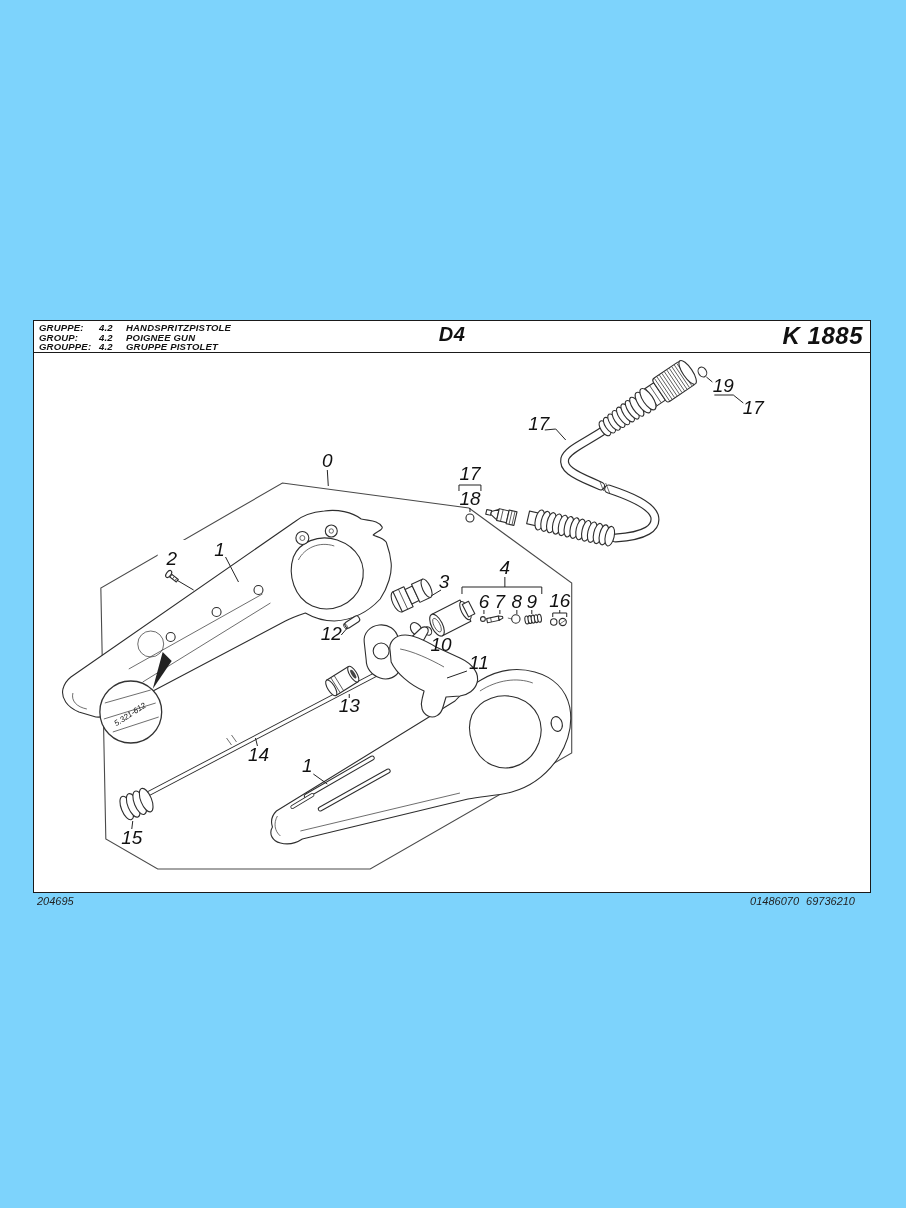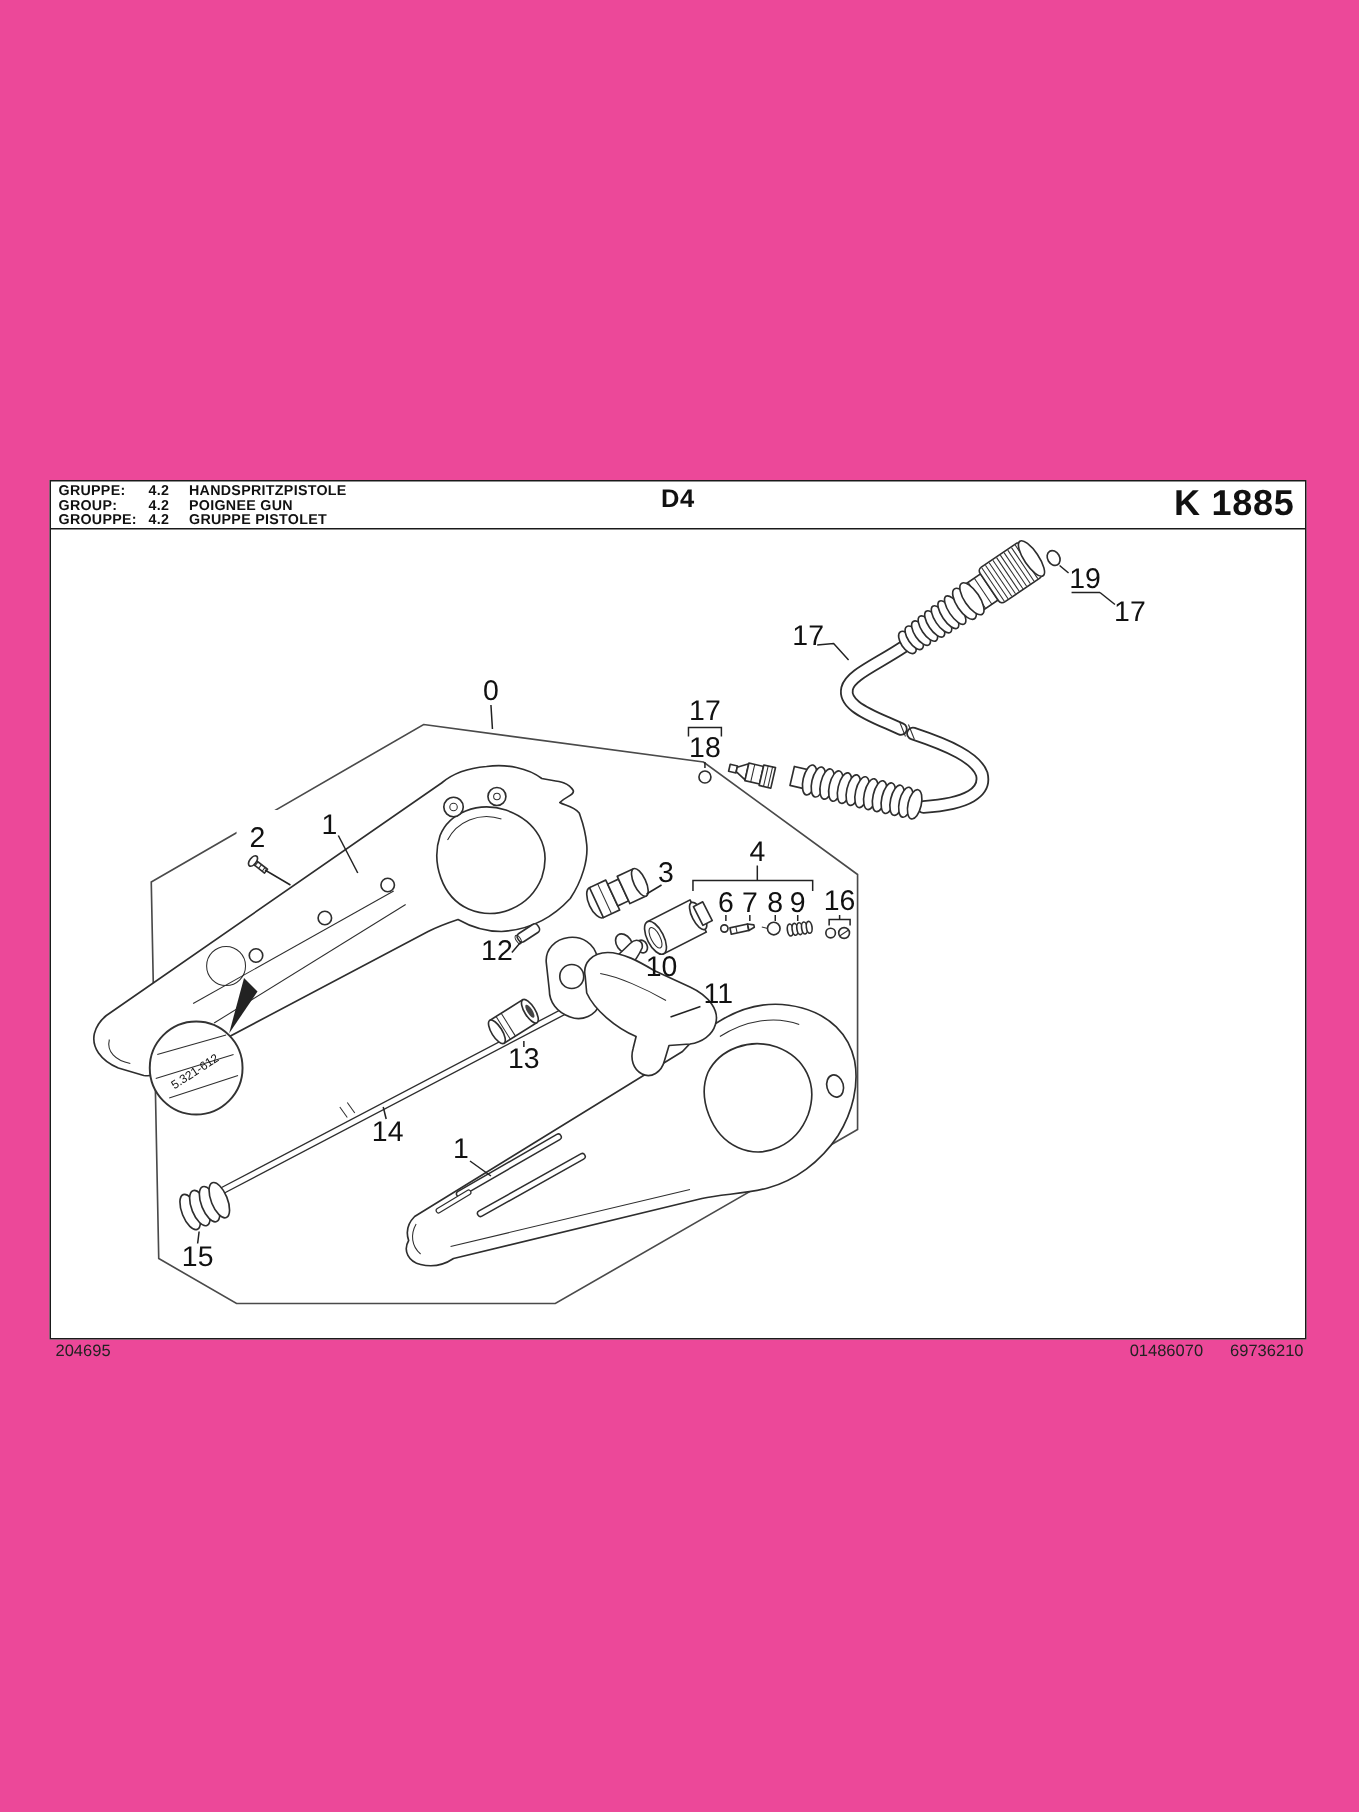--- a/index.html
+++ b/index.html
@@ -1,33 +1,33 @@
 <!DOCTYPE html>
 <html><head>
 <meta charset="utf-8">
 <style>
   html,body{margin:0;padding:0;background:#fff;}
-  .page{position:relative;width:906px;height:1208px;background:#ec4899;overflow:hidden;
-        font-family:"Liberation Sans",sans-serif;color:#111;}
+  .page{position:relative;width:906px;height:1208px;background:#7dd3fc;overflow:hidden;
+        font-family:"Liberation Sans",sans-serif;color:#111;font-style:italic;}
   .sheet-box{position:absolute;left:33px;top:320px;width:838px;height:573px;
              border:1.6px solid #1a1a1a;box-sizing:border-box;background:#fff;}
   .hdr-band{position:relative;height:32px;border-bottom:1.6px solid #1a1a1a;box-sizing:border-box;}
   .hdr-left{position:absolute;left:5px;top:2px;display:grid;
             grid-template-columns:60px 27px auto;grid-auto-rows:9.6px;
             font-size:9.5px;font-weight:bold;line-height:9.6px;letter-spacing:.2px;}
   .hdr-d4{position:absolute;left:0;right:0;top:2px;text-align:center;
-          font-size:17px;font-weight:bold;letter-spacing:.5px;}
+          font-size:20px;font-weight:bold;letter-spacing:.5px;}
   .hdr-model{position:absolute;right:7px;top:1px;font-size:24px;font-weight:bold;letter-spacing:.5px;}
   .diagram-area{position:absolute;left:0;top:32px;right:0;bottom:18px;}
   .diagram-area svg{position:absolute;left:0;top:0;width:100%;height:100%;}
   .ftr-band{position:absolute;left:0;right:0;bottom:0;height:18px;border-top:1.3px solid #1a1a1a;
             box-sizing:border-box;text-align:center;font-size:11px;line-height:16px;color:#111;}
   .docnum{position:absolute;top:895px;font-size:11px;color:#222;}
   .docnum.left{left:37px;}
-  .docnum.right{right:37px;display:flex;gap:18px;}
+  .docnum.right{right:51px;display:flex;gap:7px;}
   
   .part{fill:#fff;stroke:#2e2e2e;stroke-width:1.1;stroke-linejoin:round;}
   .thin{fill:none;stroke:#2e2e2e;stroke-width:.7;}
   .hex{fill:none;stroke:#4a4a4a;stroke-width:1.1;}
   .tubeO{fill:none;stroke:#2e2e2e;stroke-width:9;stroke-linecap:round;}
   .tubeI{fill:none;stroke:#fff;stroke-width:6.6;stroke-linecap:round;}
   .lbl{font-family:"Liberation Sans",sans-serif;font-size:19px;fill:#111;text-anchor:middle;}
   .ll{stroke:#222;stroke-width:1;fill:none;}
 </style>
 </head>

